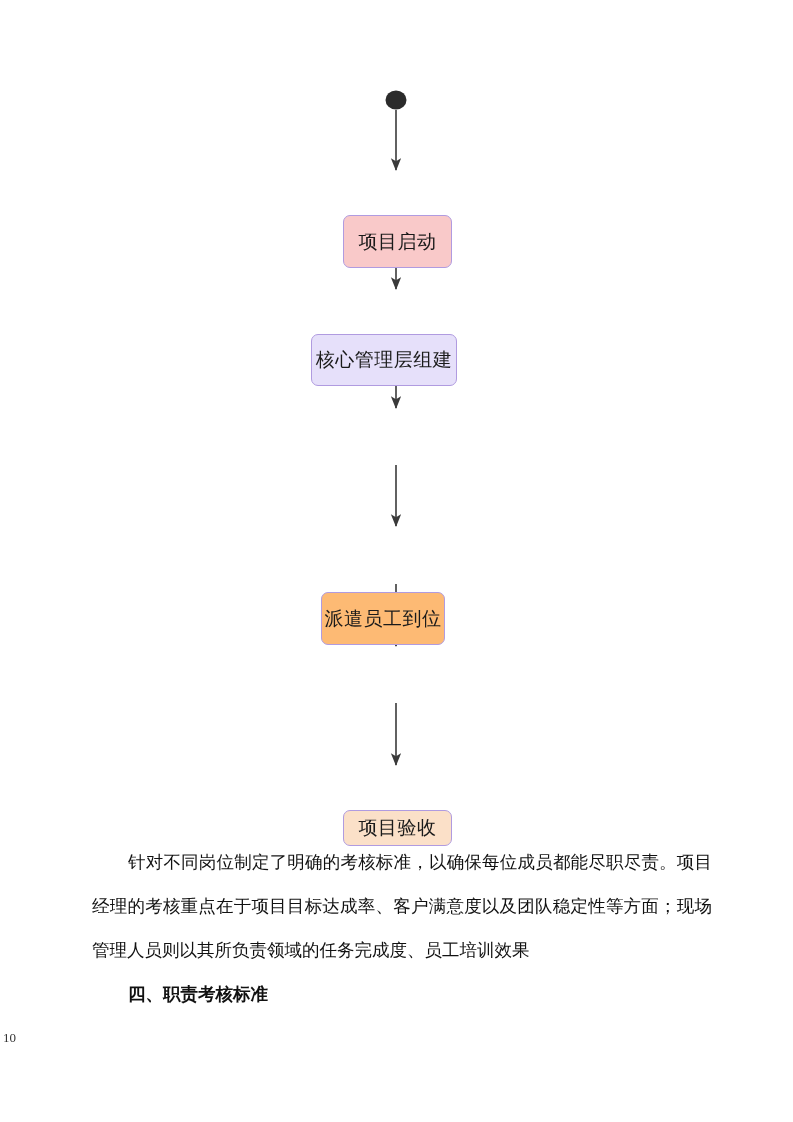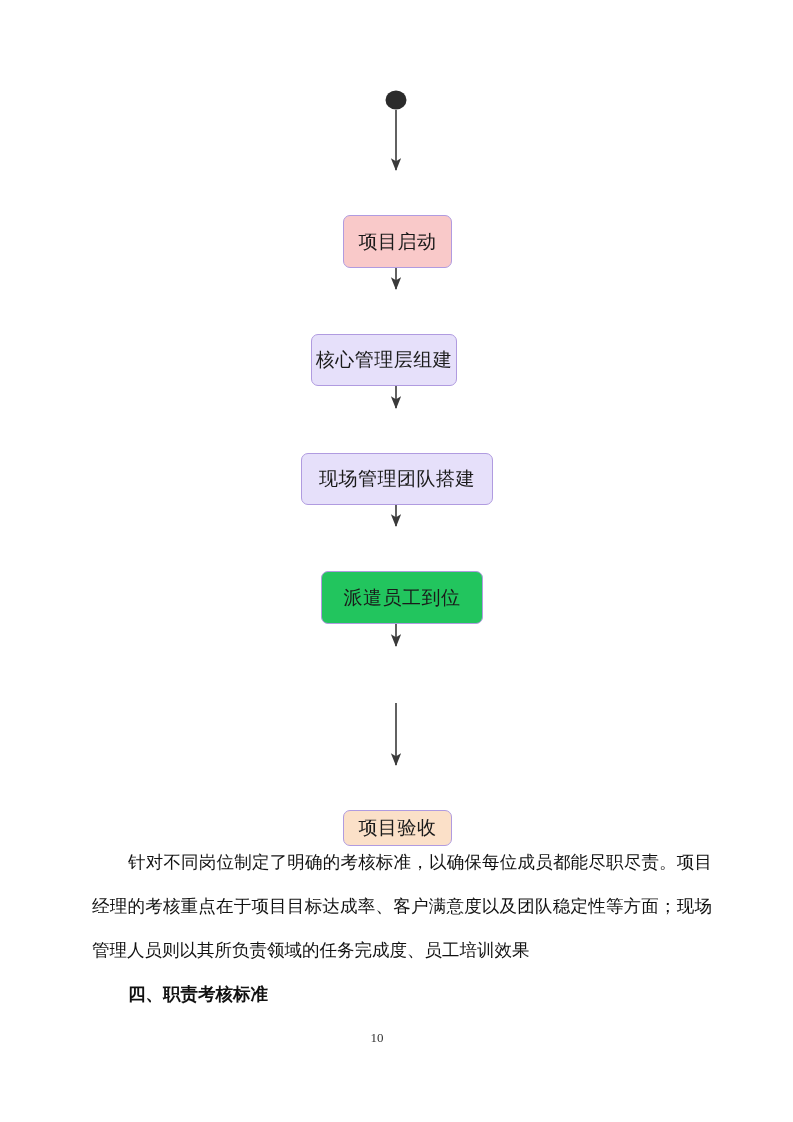--- a/index.html
+++ b/index.html
@@ -74,24 +74,23 @@
   .para.heading {
     font-weight: bold;
     text-indent: 36px;
   }
   .para.body {
     text-indent: 36px;
   }
 
   #page-number {
     position: absolute;
-    left: 16px;
+    left: 3px;
     top: 1030px;
     width: 722px;
-    text-align: center;
     font-family: "Liberation Serif", "DejaVu Serif", serif;
     font-size: 13px;
     color: #333333;
   }
 </style>
 </head>
 <body>
 
 <div id="page">
 
@@ -115,25 +114,22 @@
     </svg>
 
     <div class="node" style="left:343px; top:175px; width:109px; height:53px; background:#f9c9c9;">
       <span>项目启动</span>
     </div>
 
     <div class="node" style="left:311px; top:294px; width:146px; height:52px; background:#e6e0fa;">
       <span>核心管理层组建</span>
     </div>
 
-    <div class="node" style="left:301px; top:413px; width:192px; height:52px; background:#e6e0fa;">
-      <span>现场管理团队搭建</span>
-    </div>
 
-    <div class="node" style="left:321px; top:531px; width:162px; height:53px; background:#22c55e;">
+    <div class="node" style="left:321px; top:552px; width:124px; height:53px; background:#fdba74;">
       <span>派遣员工到位</span>
     </div>
 
 
     <div class="node" style="left:343px; top:770px; width:109px; height:36px; background:#fbe0c8;">
       <span>项目验收</span>
     </div>
 
   </div>
 

